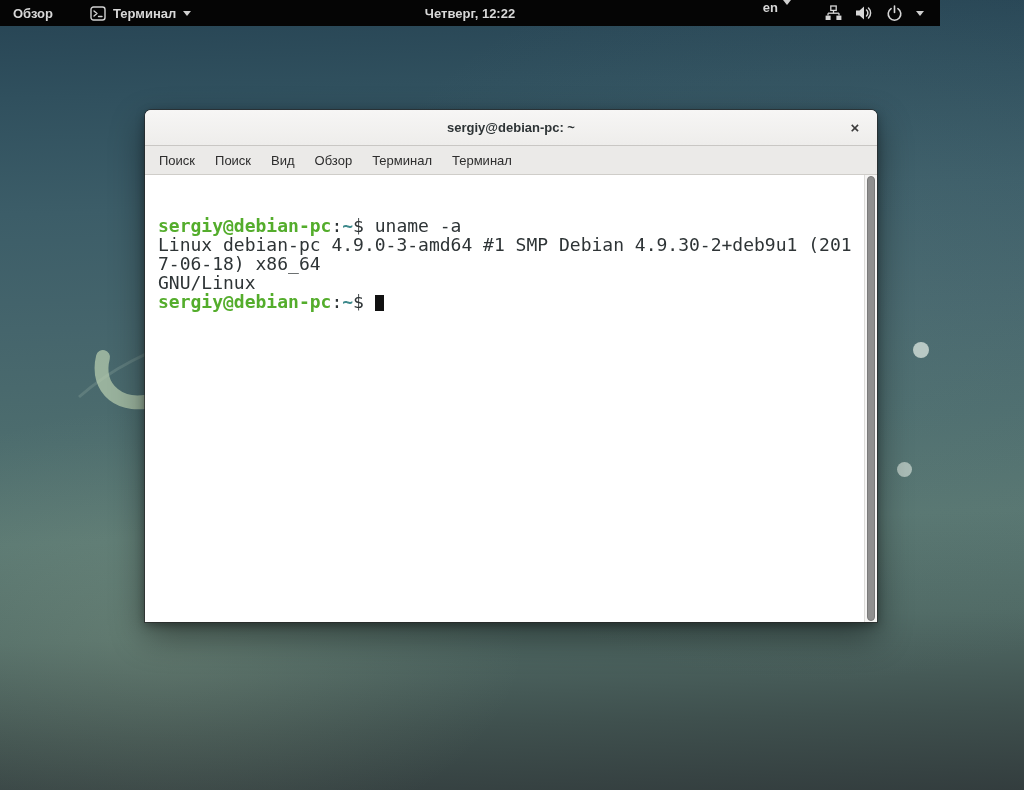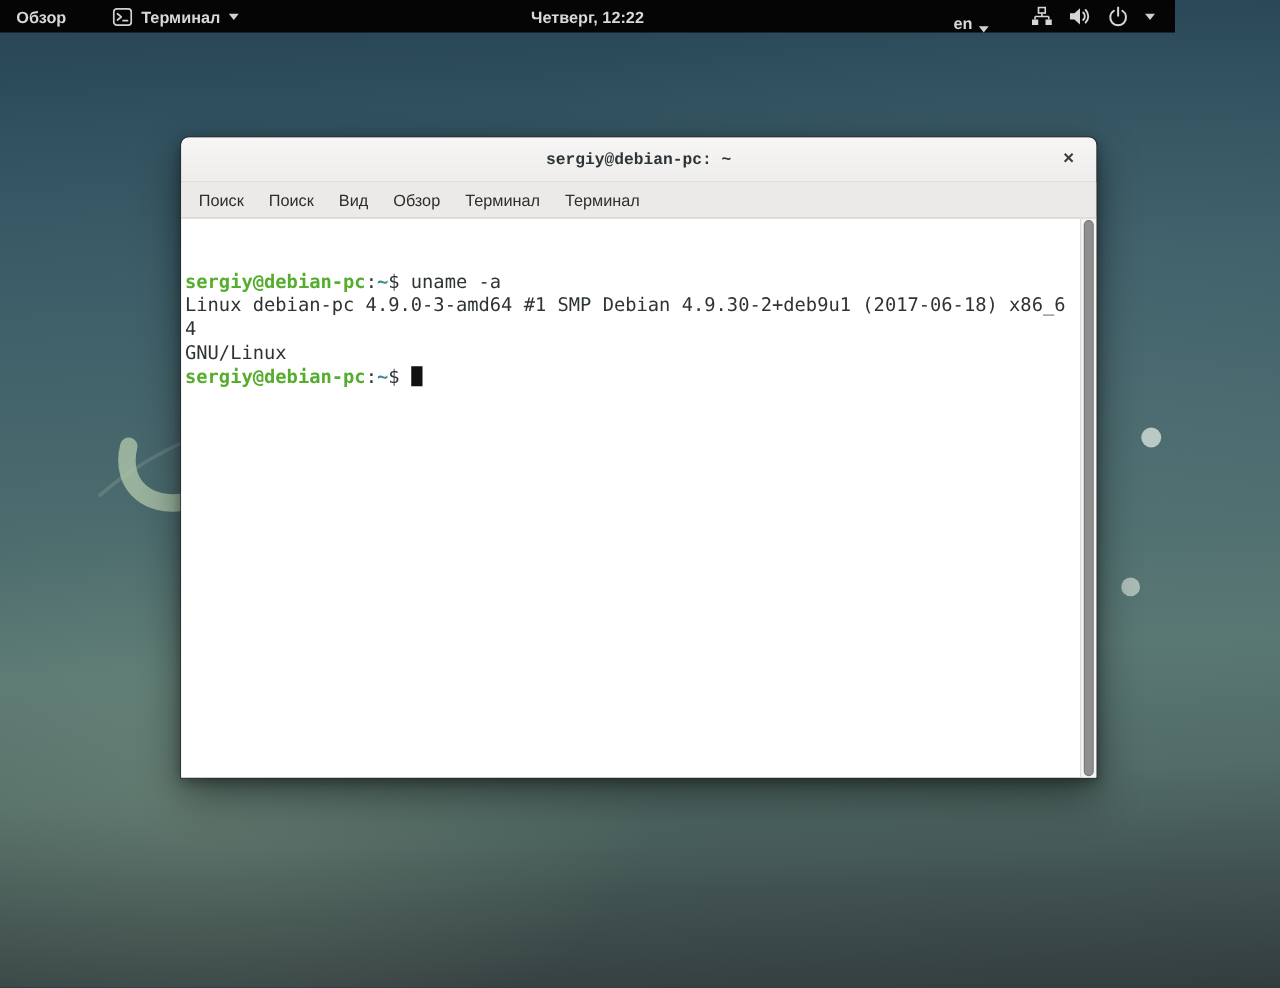--- a/index.html
+++ b/index.html
@@ -25,54 +25,54 @@
   .top-bar {
     position: absolute; top: 0; left: 0; width: 940px; height: 26px;
     background: #050505; color: #d8d8d8;
     display: flex; align-items: center;
     font-size: 13px; font-weight: bold;
   }
   .tb-activities { padding: 0 13px; height: 100%; display: flex; align-items: center; cursor: default; }
   .tb-appmenu { margin-left: 16px; height: 100%; display: flex; align-items: center; gap: 7px; padding: 0 8px; }
   .tb-clock { position: absolute; left: 50%; transform: translateX(-50%); height: 100%; display: flex; align-items: center; padding: 0 8px; }
   .tb-right { position: absolute; right: 6px; top: 0; height: 100%; display: flex; align-items: center; }
-  .tb-kbd { display: flex; align-items: flex-end; gap: 5px; padding: 0 10px; height: 100%; }
+  .tb-kbd { display: flex; align-items: flex-start; gap: 5px; padding: 0 10px; height: 100%; }
   .tb-sys { display: flex; align-items: center; gap: 13px; padding: 0 10px 0 24px; height: 100%; }
   .chev { width: 0; height: 0; border-left: 4px solid transparent; border-right: 4px solid transparent; border-top: 5px solid #cfcfcf; display: inline-block; }
 
   
   .window {
     position: absolute; left: 145px; top: 110px; width: 732px;
     border-radius: 6px 6px 0 0;
     box-shadow: 0 0 0 1px rgba(40,40,40,0.65), 0 14px 34px rgba(0,0,0,0.45), 0 3px 10px rgba(0,0,0,0.35);
     background: #ffffff;
   }
   .titlebar {
     height: 36px; border-radius: 6px 6px 0 0;
     background: linear-gradient(#f7f6f5, #eeedeb);
     border-bottom: 1px solid #c9c7c4;
-    position: relative; display: flex; align-items: center; justify-content: center; font-family: Liberation Mono, monospace;
+    position: relative; display: flex; align-items: center; justify-content: center;
   }
   .title-text { font-size: 13px; font-weight: bold; color: #2e3436; }
   .close-btn {
     position: absolute; right: 12px; top: 50%; transform: translateY(-50%);
     font-size: 15px; font-weight: bold; color: #3c3c3c; line-height: 1;
     width: 20px; height: 20px; display: flex; align-items: center; justify-content: center;
     cursor: default;
   }
   .menubar {
     height: 29px; background: #ebeae8; border-bottom: 1px solid #cfcdc9;
     display: flex; align-items: center; padding-left: 4px;
   }
   .menu-item { font-size: 13px; color: #2d2d2d; padding: 4px 10px; cursor: default; }
 
   .terminal-screen {
     position: relative; height: 447px; background: #ffffff; overflow: hidden;
-    font-family: "DejaVu Sans Mono", monospace; font-size: 15px; line-height: 19px;
-    padding: 3px 16px 0 3px; white-space: pre-wrap; word-break: break-all;
+    font-family: "DejaVu Sans Mono", monospace; font-size: 18px; line-height: 19px;
+    padding: 3px 16px 0 13px; white-space: pre-wrap; word-break: break-all;
     color: #2e3436;
   }
   .term-line { min-height: 19px; }
   .seg-green { color: #54ad2c; font-weight: bold; }
   .seg-path  { color: #3e8a8c; font-weight: bold; }
   .seg-fg    { color: #2e3436; }
   .cursor { display: inline-block; width: 9px; height: 16px; background: #111111; vertical-align: -3px; }
 
   .scrollbar {
     position: absolute; right: 0; top: 0; bottom: 0; width: 13px;

